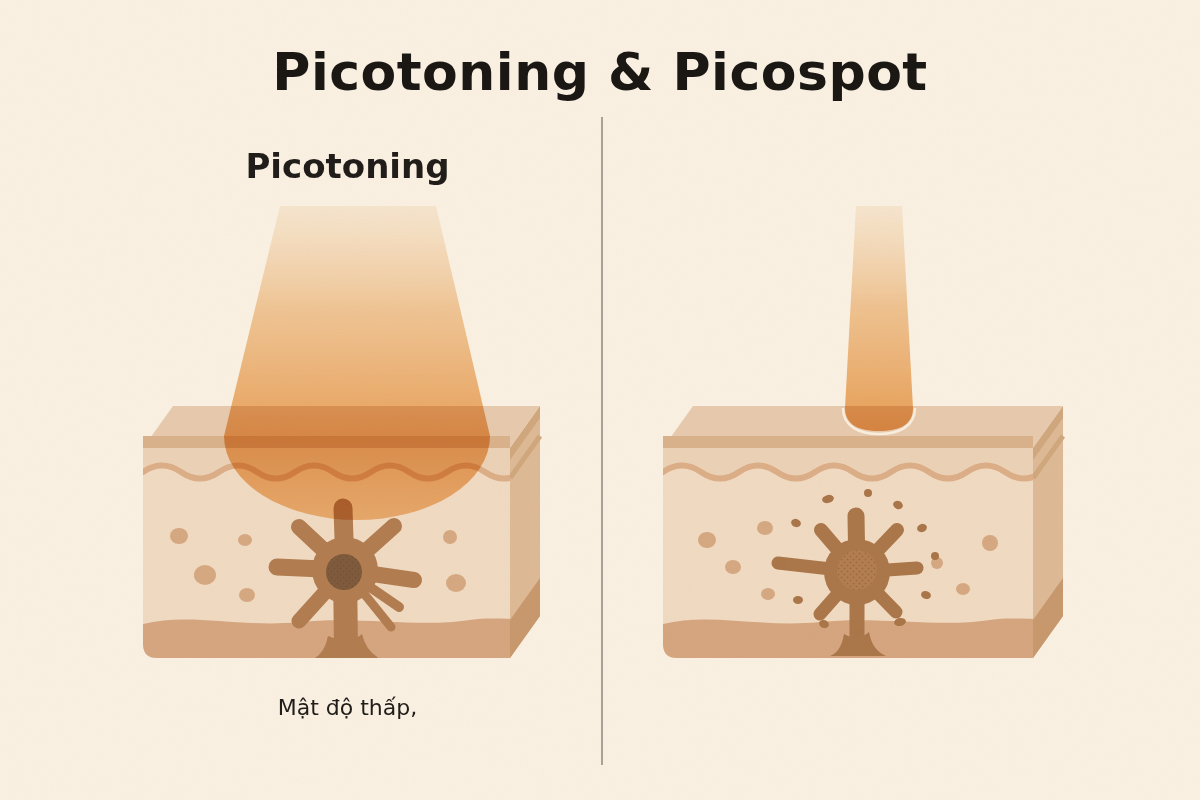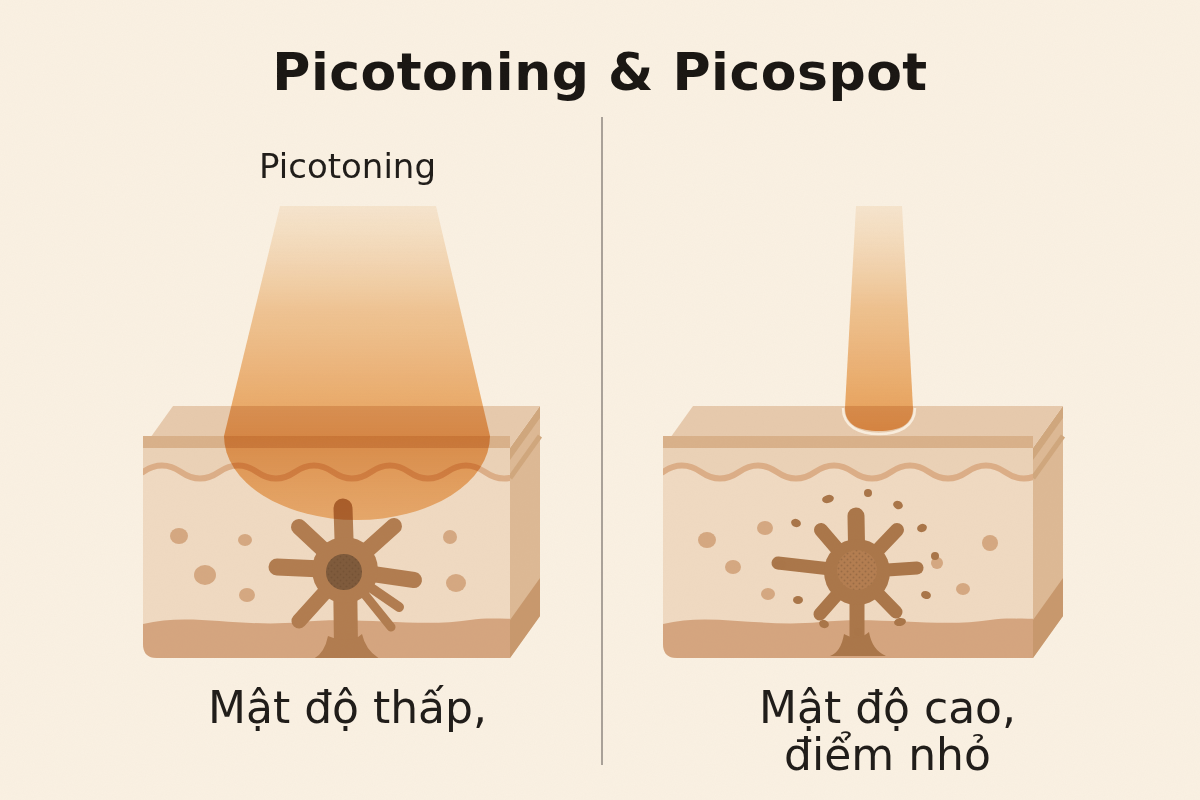--- a/index.html
+++ b/index.html
@@ -22,29 +22,29 @@
     color:var(--title-text,#181512);
   }
   .panel-divider{
     position:absolute;left:601px;top:117px;
     width:2px;height:648px;
     background:var(--divider,#a9a199);
   }
   .panel-label{
     position:absolute;top:146px;
     width:405px;text-align:center;
-    font-size:34px;font-weight:400;
+    font-size:34px;font-weight:700;
     color:var(--label-text,#1e1b18);
   }
   .panel-label.left{left:145px;}
   .panel-label.right{left:685px;}
   .panel-caption{
     position:absolute;top:684px;
     width:405px;text-align:center;
-    font-size:44px;line-height:47px;font-weight:400;
+    font-size:22px;line-height:47px;font-weight:400;
     color:var(--label-text,#1e1b18);
   }
   .panel-caption.left{left:145px;}
   .panel-caption.right{left:685px;}
   .panel-svg{position:absolute;top:0;}
   .panel-svg.left{left:0;}
   .panel-svg.right{left:600px;}
   .blend-mul{mix-blend-mode:multiply;}
   .grain{position:absolute;left:0;top:0;pointer-events:none;}
 </style>
@@ -213,24 +213,20 @@
 
   <div class="page-title">Picotoning &amp; Picospot</div>
 
   <div class="panel-divider"></div>
 
   <div class="panel-label left">Picotoning</div>
 
   <div class="panel-caption left">
     <div>Mật độ thấp,</div>
   </div>
-  <div class="panel-caption right">
-    <div>Mật độ cao,</div>
-    <div>điểm nhỏ</div>
-  </div>
 
   <svg class="grain" width="1200" height="800">
     <filter id="grainF">
       <feTurbulence type="fractalNoise" baseFrequency="0.9" numOctaves="2" stitchTiles="stitch"></feTurbulence>
       <feColorMatrix type="matrix" values="0 0 0 0 0.45  0 0 0 0 0.33  0 0 0 0 0.22  0.55 0 0 0 0"></feColorMatrix>
     </filter>
     <rect width="1200" height="800" filter="url(#grainF)" opacity="0.07"></rect>
   </svg>
 
 </div>

